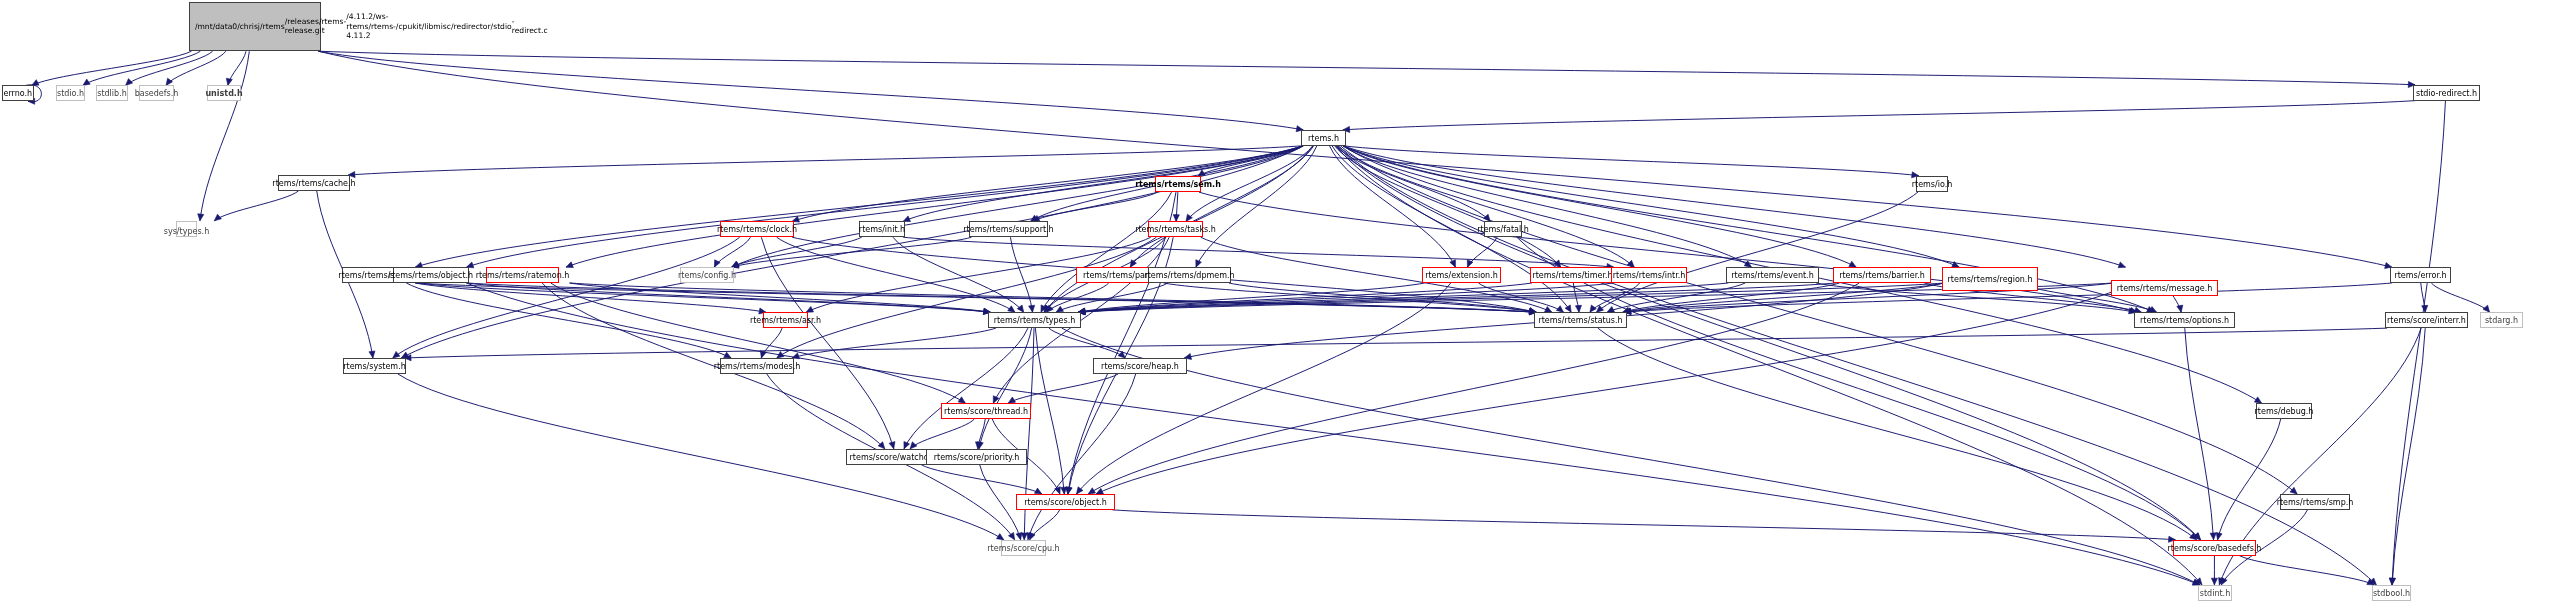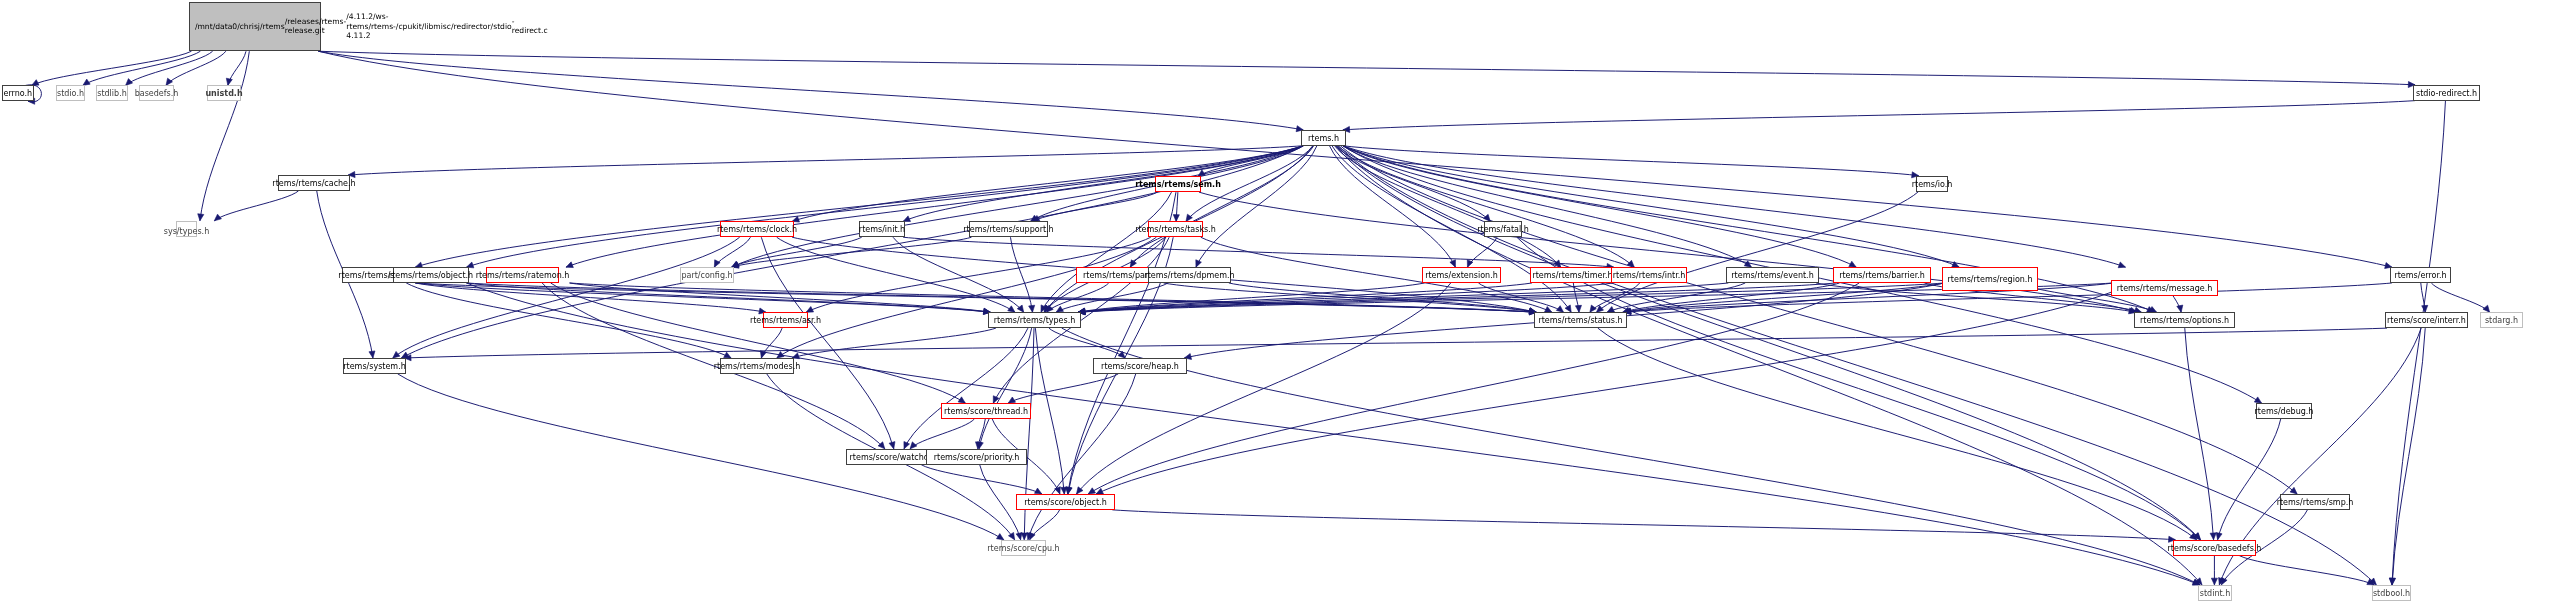--- a/index.html
+++ b/index.html
@@ -354,21 +354,21 @@
       <div class="node " style="left: 342px; top: 267px; width: 76px; height: 16px;">
         <span>rtems/rtems/signal.h</span>
       </div>
       <div class="node " style="left: 393px; top: 267px; width: 76px; height: 16px;">
         <span>rtems/rtems/object.h</span>
       </div>
       <div class="node red" style="left: 486px; top: 267px; width: 73px; height: 16px;">
         <span>rtems/rtems/ratemon.h</span>
       </div>
       <div class="node gray" style="left: 680px; top: 267px; width: 54px; height: 16px;">
-        <span>part/config.h</span>
+        <span>rtems/config.h</span>
       </div>
       <div class="node red" style="left: 1076px; top: 267px; width: 90px; height: 16px;">
         <span>rtems/rtems/part.h</span>
       </div>
       <div class="node " style="left: 1148px; top: 267px; width: 83px; height: 16px;">
         <span>rtems/rtems/dpmem.h</span>
       </div>
       <div class="node red" style="left: 1422px; top: 267px; width: 79px; height: 16px;">
         <span>rtems/extension.h</span>
       </div>

